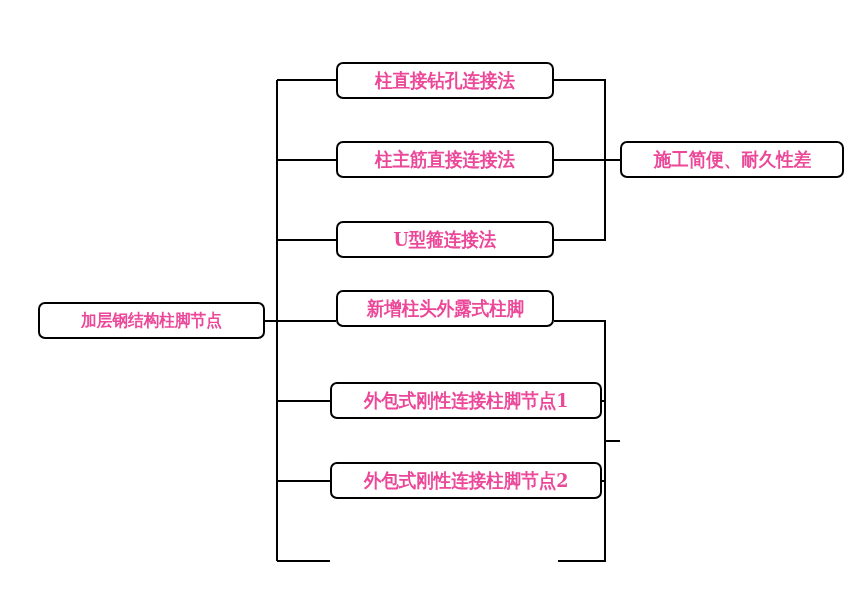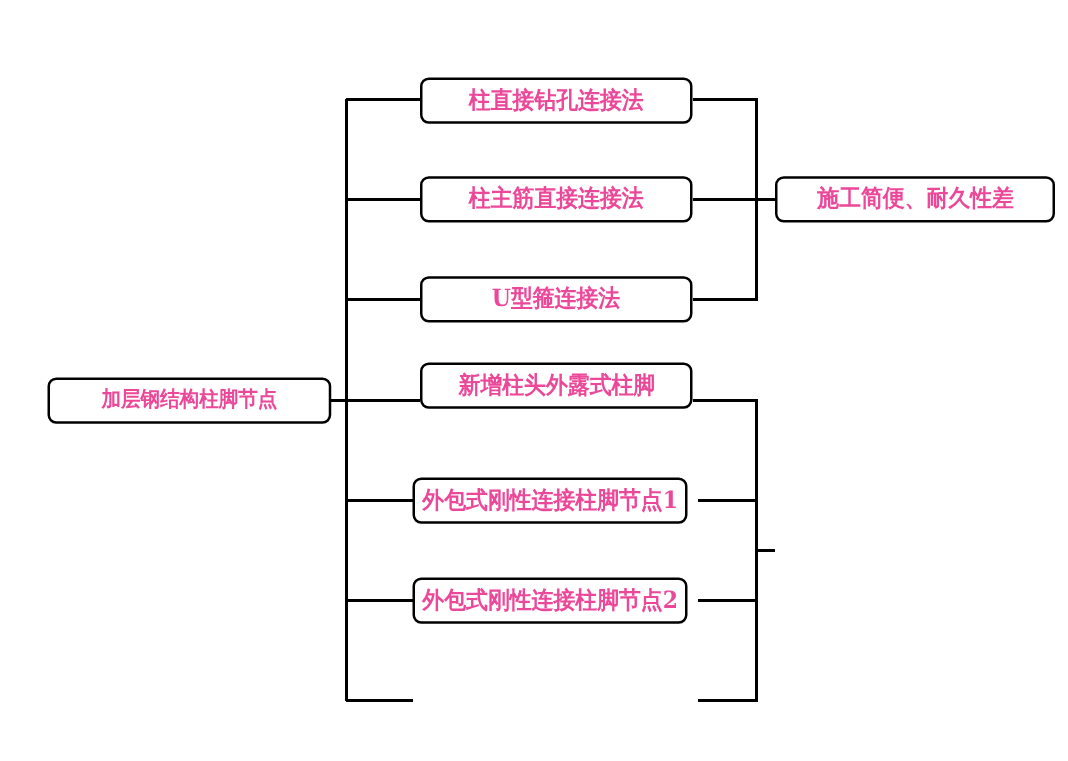--- a/index.html
+++ b/index.html
@@ -57,21 +57,21 @@
   
   .node-mid-narrow {
     left: 336px;
     width: 218px;
     height: 37px;
     font-size: 19px;
   }
   
   .node-mid-wide {
     left: 330px;
-    width: 220px;
+    width: 272px;
     height: 37px;
     font-size: 19px;
   }
   #node-m1 { top: 62px; }
   #node-m2 { top: 141px; text-align: right; }
   #node-m3 { top: 221px; }
   #node-m4 { top: 290px; }
   #node-m5 { top: 382px; }
   #node-m6 { top: 462px; }
   #node-m7 { top: 542px; }

